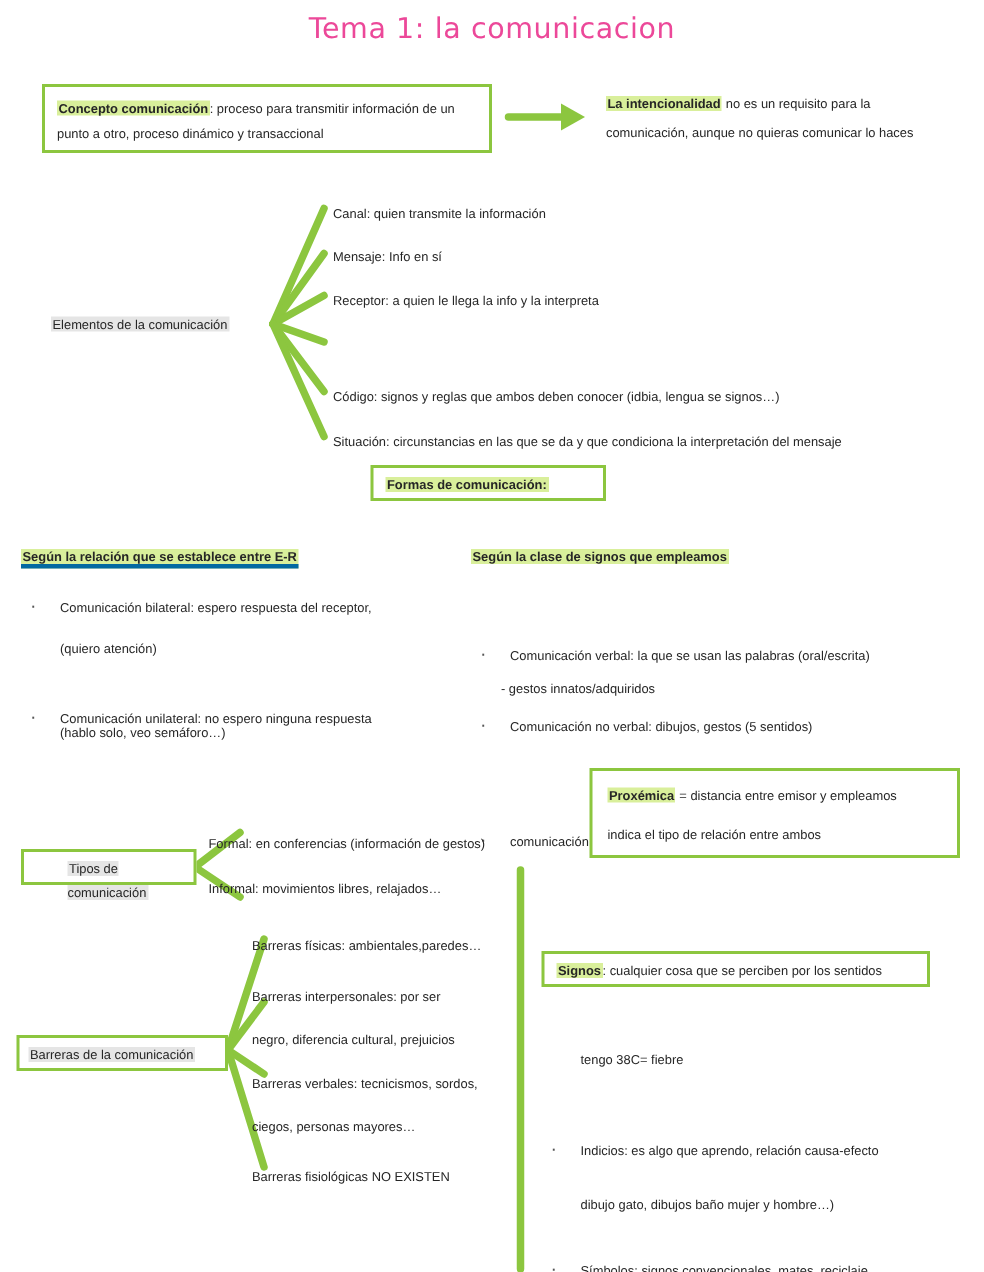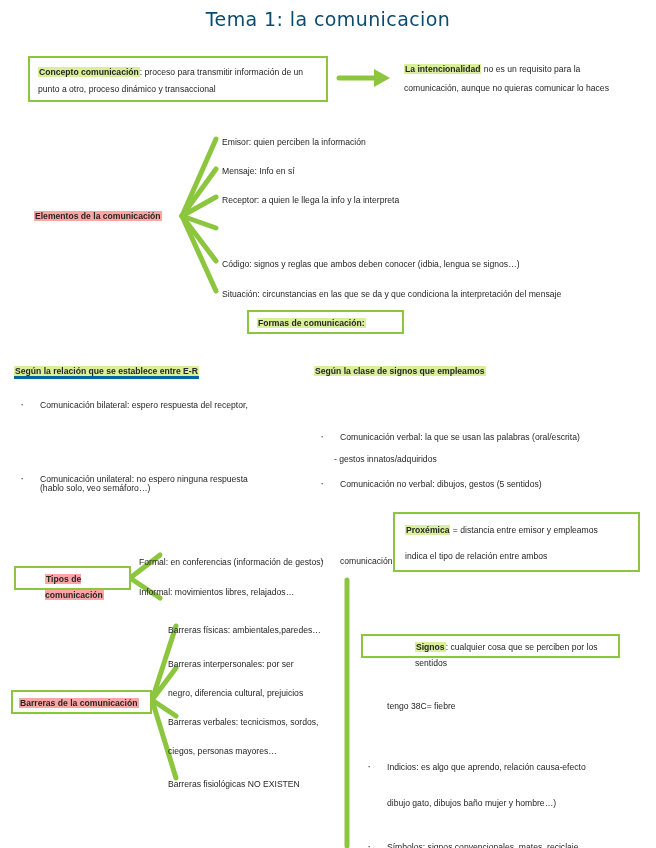--- a/index.html
+++ b/index.html
@@ -23,21 +23,21 @@
   }
   .abs { position: absolute; }
 
   
   .title {
     left: 0; top: 8px;
     width: 656px;
     text-align: center;
     font-size: 19px;
     letter-spacing: 0.4px;
-    color: #0c4a6e;
+    color: #ec4899;
     font-family: "DejaVu Sans", sans-serif;
     font-weight: 400;
   }
 
   
   .box {
     box-sizing: border-box;
     border: 2.5px solid #8cc63f;
     background: #ffffff;
     padding: 6px 8px;
@@ -55,23 +55,22 @@
     font-weight: 700;
     padding: 0 1px;
   }
   .hl-u {
     background: #d9ef9b;
     font-weight: 700;
     padding: 0 1px;
     border-bottom: 3px solid #0369a1;
   }
   .hl-plain {
-    background: #fca5a5;
+    background: #e5e5e5;
     padding: 0 1px;
-    font-weight: bold;
   }
 
   
   .bullet-row {
     position: relative;
     padding-left: 26px;
   }
   .bullet-row::before {
     content: "\00B7";
     position: absolute;
@@ -128,39 +127,42 @@
   </div>
 
   <div class="abs txt" style="left:404px; top:60px; width:232px; line-height:19px;">
     <span class="hl">La intencionalidad</span><span> no es un requisito para la comunicación, aunque no quieras comunicar lo haces</span>
   </div>
 
   <div class="abs txt" style="left:34px; top:207px; width:150px;">
     <span class="hl-plain">Elementos de la comunicación</span>
   </div>
 
-  <div class="abs txt" style="left:222px; top:133px; width:420px;">Emisor: quien perciben la información</div>
+  <div class="abs txt" style="left:222px; top:133px; width:420px;">Canal: quien transmite la información</div>
   <div class="abs txt" style="left:222px; top:162px; width:420px;">Mensaje: Info en sí</div>
   <div class="abs txt" style="left:222px; top:191px; width:420px;">Receptor: a quien le llega la info y la interpreta</div>
   <div class="abs txt" style="left:222px; top:255px; width:430px;">Código: signos y reglas que ambos deben conocer (idbia, lengua se signos…)</div>
   <div class="abs txt" style="left:222px; top:285px; width:430px;">Situación: circunstancias en las que se da y que condiciona la interpretación del mensaje</div>
 
   <div class="abs box" style="left:247px; top:310px; width:157px; height:24px; padding:3px 8px;">
     <div class="txt" style="line-height:16px;">
       <span class="hl">Formas de comunicación:</span>
     </div>
   </div>
 
   <div class="abs txt" style="left:14px; top:362px; width:300px;">
     <span class="hl-u">Según la relación que se establece entre E-R</span>
   </div>
 
   <div class="abs txt bullet-row" style="left:14px; top:396px; width:300px;">
     <span>Comunicación bilateral: espero respuesta del receptor,</span>
   </div>
+  <div class="abs txt" style="left:40px; top:423px; width:300px;">
+    <span>(quiero atención)</span>
+  </div>
 
   <div class="abs txt bullet-row" style="left:14px; top:452px; width:300px;">
     <span>Comunicación unilateral: no espero ninguna respuesta</span>
   </div>
   <div class="abs txt" style="left:40px; top:479px; width:300px;">
     <span>(hablo solo, veo semáforo…)</span>
   </div>
 
   <div class="abs txt" style="left:314px; top:362px; width:330px;">
     <span class="hl">Según la clase de signos que empleamos</span>
@@ -205,21 +207,21 @@
 
   <div class="abs txt" style="left:168px; top:655px; width:200px;">Barreras interpersonales: por ser</div>
   <div class="abs txt" style="left:168px; top:684px; width:200px;">negro, diferencia cultural, prejuicios</div>
 
   <div class="abs txt" style="left:168px; top:713px; width:200px;">Barreras verbales: tecnicismos, sordos,</div>
   <div class="abs txt" style="left:168px; top:742px; width:200px;">ciegos, personas mayores…</div>
 
   <div class="abs txt" style="left:168px; top:775px; width:200px;">Barreras fisiológicas NO EXISTEN</div>
 
   <div class="abs box" style="left:361px; top:634px; width:259px; height:24px; padding:3px 8px;">
-    <div class="txt" style="line-height:16px;margin-left:44px;">
+    <div class="txt" style="line-height:16px;">
       <span class="hl">Signos</span><span>: cualquier cosa que se perciben por los sentidos</span>
     </div>
   </div>
 
   <div class="abs txt bullet-row" style="left:361px; top:668px; width:290px;">
     <span>Indicios: es algo que aprendo, relación causa-efecto</span>
   </div>
   <div class="abs txt" style="left:387px; top:697px; width:290px;">tengo 38C= fiebre</div>
 
   <div class="abs txt bullet-row" style="left:361px; top:730px; width:290px;">

